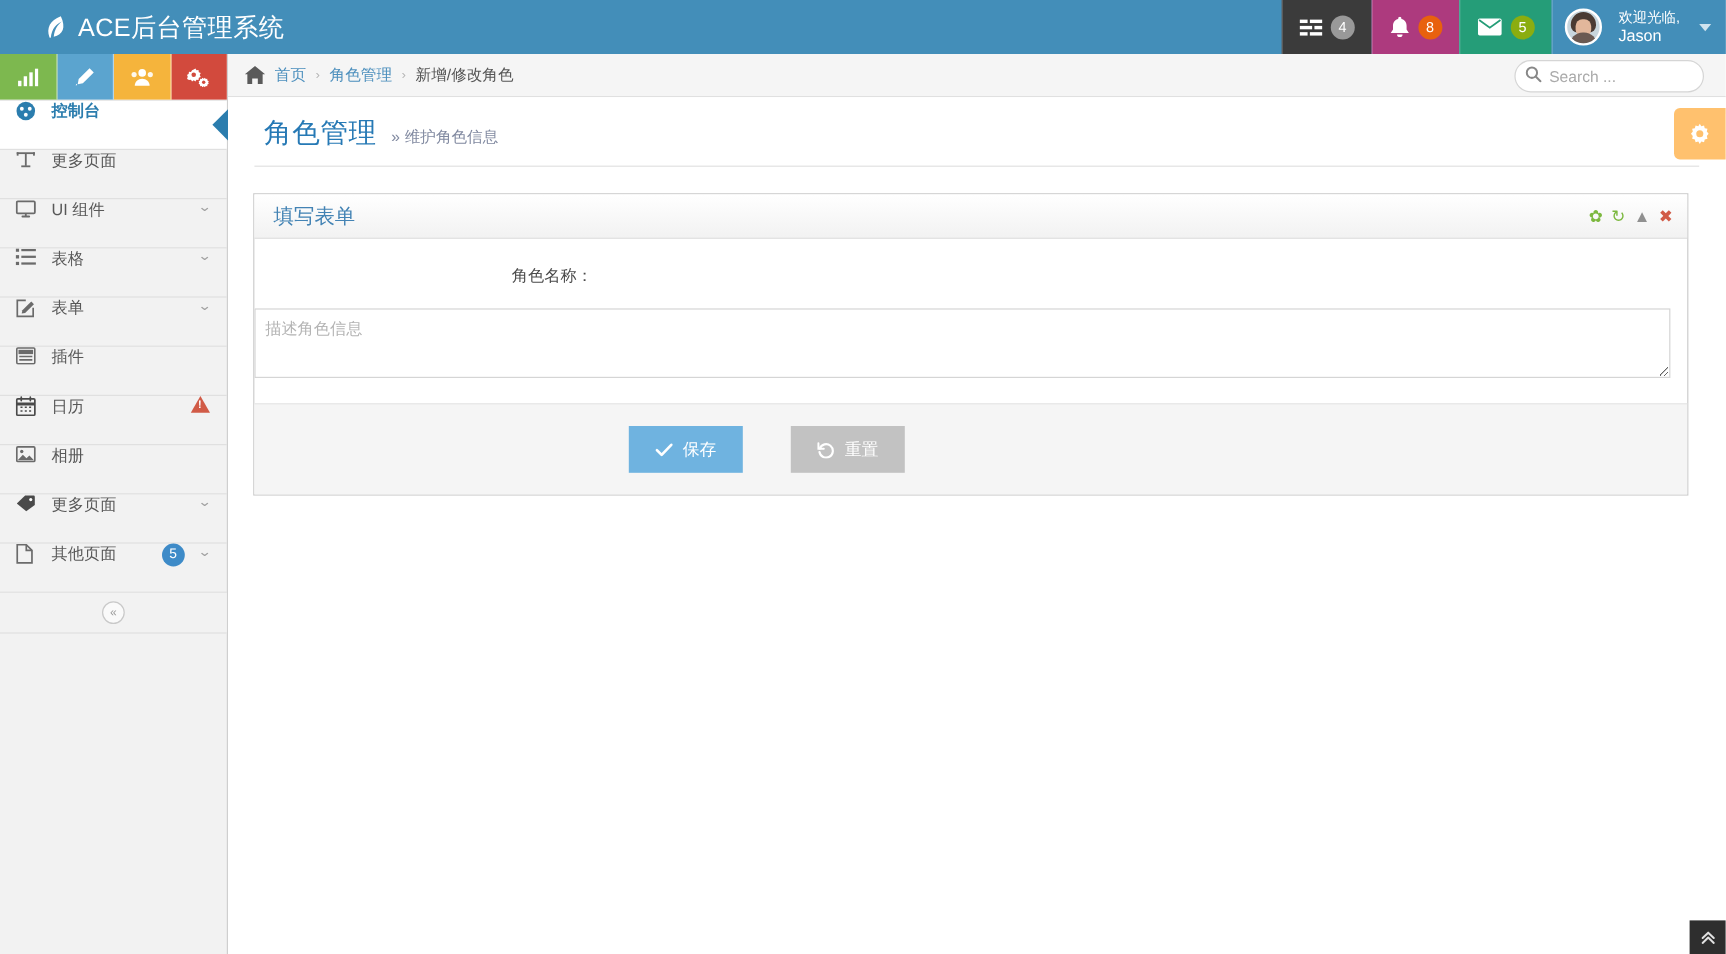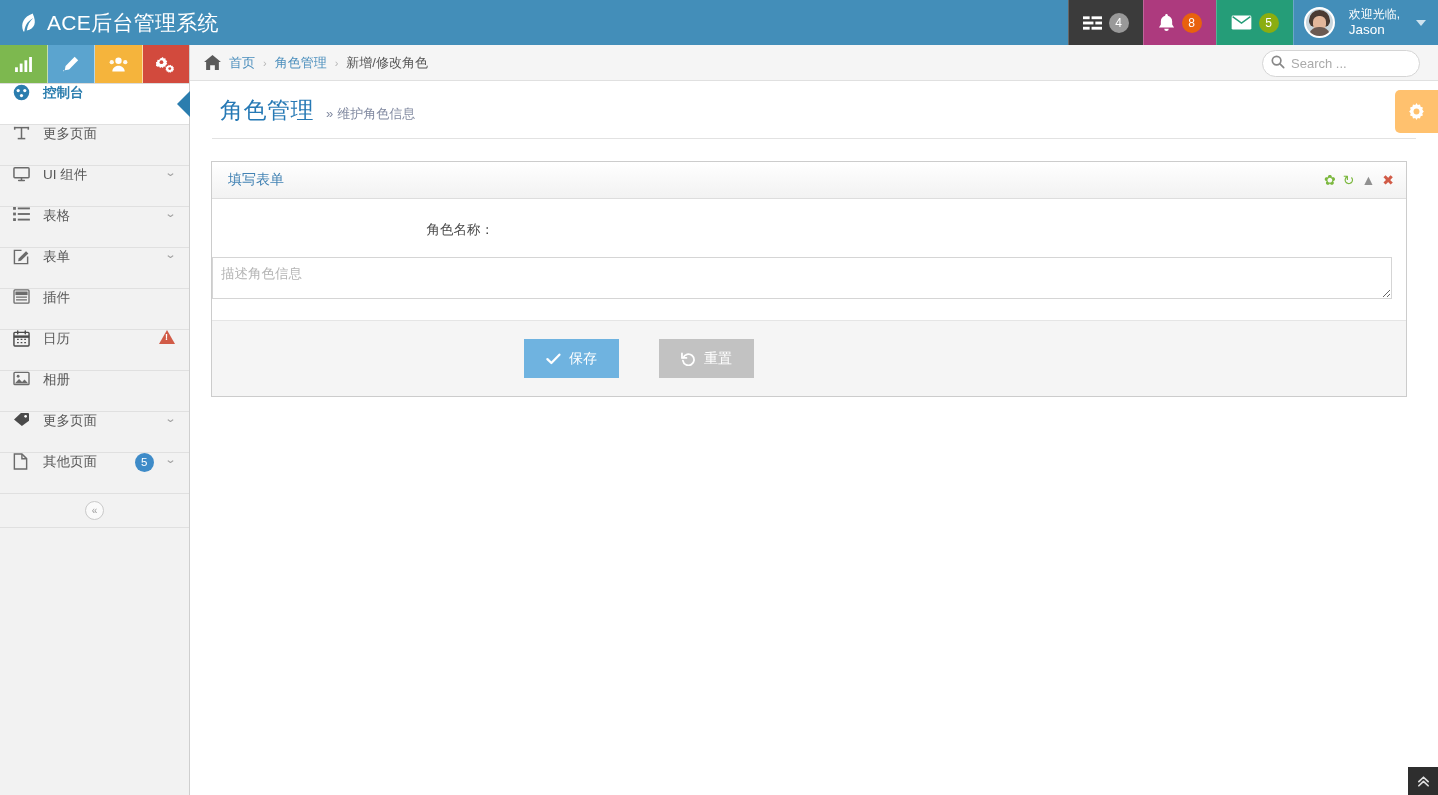--- a/index.html
+++ b/index.html
@@ -17,21 +17,21 @@
   .navbar {
     position: absolute; top: 0; left: 0;
     width: 1438px; height: 45px;
     background: #438EB9;
     display: flex;
     align-items: stretch;
   }
   .brand {
     width: 190px;
     display: flex; align-items: center;
-    padding-left: 18px;
+    padding-left: 36px;
     gap: 8px;
   }
   .brand-leaf {
     color: #fff; font-size: 19px; line-height: 1;
     transform: rotate(-20deg);
   }
   .brand-text {
     color: #fff;
     font-size: 21px;
     font-weight: 400;
@@ -268,21 +268,21 @@
   }
   .widget-header {
     height: 37px;
     background: linear-gradient(to bottom,#fff 0,#f2f2f2 100%);
     border-bottom: 1px solid #DDD;
     display: flex; align-items: center;
     padding: 0 12px 0 16px;
   }
   .widget-title {
     color: #4383B4;
-    font-size: 14px;
+    font-size: 17px;
     font-weight: 400;
     flex: 1;
   }
   .widget-tools { display: flex; align-items: center; gap: 7px; }
   .widget-tools span { cursor: pointer; font-size: 14px; line-height: 1; }
   .tool-gear { color: #7CB83F; }
   .tool-refresh { color: #7CB83F; }
   .tool-collapse { color: #909090; font-size: 12px; }
   .tool-close { color: #D15B47; font-weight: bold; }
 
@@ -308,21 +308,21 @@
     border: 1px solid #D5D5D5;
     padding: 0 8px;
     font-size: 13.5px;
     color: #555;
     outline: none;
     background: #fff;
     font-family: inherit;
   }
   .form-input::placeholder { color: #b4b4b4; }
   .form-textarea {
-    width: 100%; height: 42px;
+    width: 100%; height: 58px;
     border: 1px solid #D5D5D5;
     padding: 7px 8px;
     font-size: 13.5px;
     color: #14532d;
     outline: none;
     resize: vertical;
     font-family: inherit;
     background: #fff;
   }
   .form-textarea::placeholder { color: #b4b4b4; }

